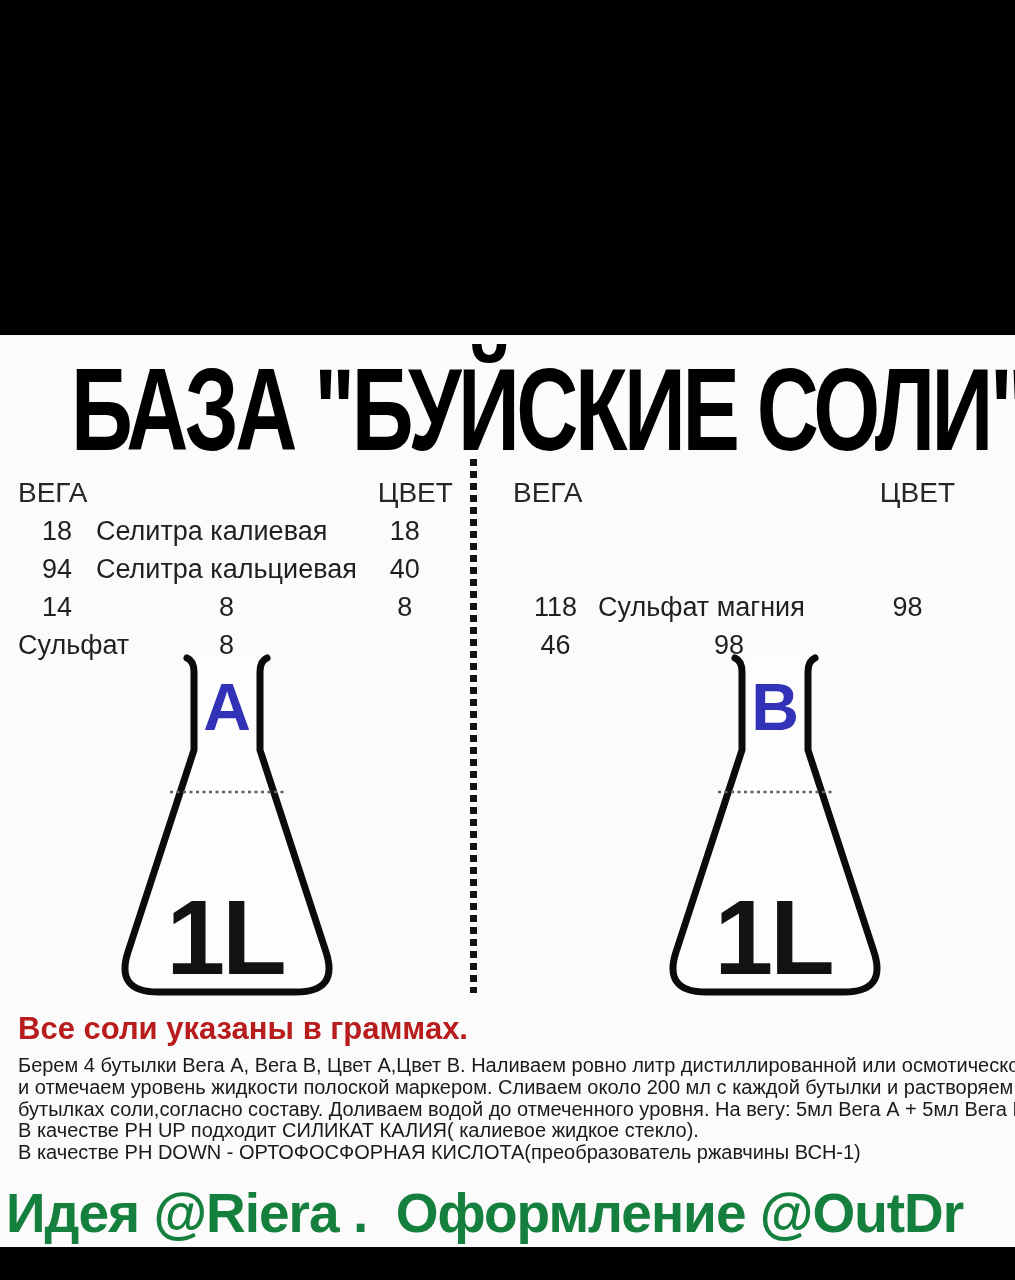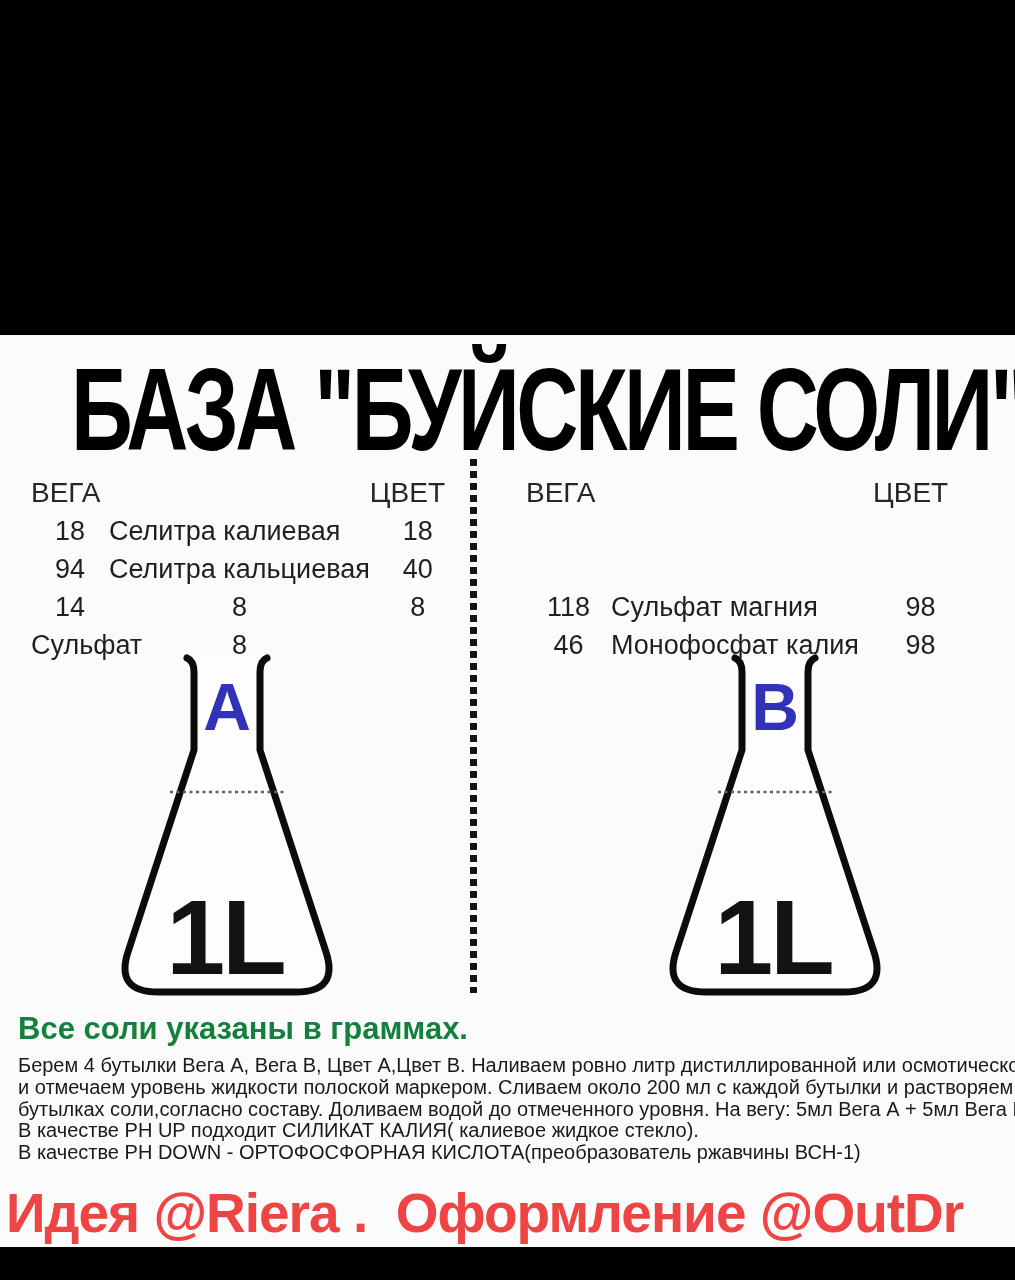--- a/index.html
+++ b/index.html
@@ -32,39 +32,39 @@
     color: #000;
     transform: scale(0.86, 1.16);
     transform-origin: 50% 0;
   }
   .divider {
     position: absolute;
     top: 124px; left: 470px;
     width: 7px; height: 534px;
     background-image: repeating-linear-gradient(to bottom, #141414 0 7px, transparent 7px 12px);
   }
-  .half { position: absolute; top: 142px; margin-left: 13px; }
+  .half { position: absolute; top: 142px; }
   .half-left  { left: 0;     width: 462px; }
   .half-right { left: 505px; width: 505px; }
 
   .salt-table {
     display: grid;
     row-gap: 6px;
     color: #1f1f1f;
     font-size: 27px;
     line-height: 32px;
   }
   .half-left  .salt-table { grid-template-columns: 78px 1fr 96px; padding: 0 14px 0 18px; }
   .half-right .salt-table { grid-template-columns: 85px 1fr 95px; padding: 0 55px 0 8px; }
   .cell { white-space: nowrap; }
   .c-num  { text-align: center; }
   .c-name { text-align: left; }
   .hdr { font-size: 28px; color: #262626; }
   .hdr-left  { text-align: left; }
-  .hdr-right { text-align: left; }
+  .hdr-right { text-align: right; }
   .spacer { grid-column: 1 / 4; height: 70px; }
 
   .flask-wrap {
     position: absolute;
     width: 230px; height: 350px;
     top: 317px;
   }
   .flask-wrap-a { left: 112px; }
   .flask-wrap-b { left: 660px; }
   .flask { width: 230px; height: 350px; display: block; }
@@ -85,37 +85,37 @@
     font-family: "Liberation Sans", sans-serif;
     font-weight: bold; font-size: 106px;
     fill: #121212;
     text-anchor: middle;
     letter-spacing: -3px;
   }
   .notes-heading {
     position: absolute;
     top: 676px; left: 18px;
     font-size: 31px; font-weight: bold;
-    color: #15803d;
+    color: #b91c1c;
   }
   .notes-lines {
     position: absolute;
     top: 720px; left: 18px;
     width: 990px;
     font-size: 20px;
     line-height: 21.8px;
     color: #1a1a1a;
     white-space: nowrap;
   }
   .footer {
     position: absolute;
     top: 846px; left: 6px;
     font-size: 55px; font-weight: bold;
     letter-spacing: -1px;
-    color: #ef4444;
+    color: #15803d;
     white-space: pre;
   }
 </style>
 </head>
 <body>
 
 <div class="page">
   <div class="panel">
 
     <div class="title">БАЗА "БУЙСКИЕ СОЛИ"</div>
@@ -151,21 +151,20 @@
         <div class="cell"></div>
         <div class="cell hdr hdr-right">ЦВЕТ</div>
 
         <div class="spacer"></div>
 
         <div class="cell c-num">118</div>
         <div class="cell c-name">Сульфат магния</div>
         <div class="cell c-num">98</div>
 
         <div class="cell c-num">46</div>
-        <div class="cell c-name">Монофосфат калия</div>
         <div class="cell c-num">98</div>
       </div>
     </section>
 
     <div class="flask-wrap flask-wrap-a">
       <svg class="flask" viewBox="0 0 230 350">
         <path class="flask-outline" d="M 75 6 Q 82 9 82 20 L 82 98 L 16 300 Q 3 340 46 340 L 184 340 Q 227 340 214 300 L 148 98 L 148 20 Q 148 9 155 6"></path>
         <line class="level-line" x1="58" y1="140" x2="172" y2="140"></line>
         <text class="flask-letter" x="115" y="78" fill="#3232b8">A</text>
         <text class="flask-volume" x="113" y="322">1L</text>

